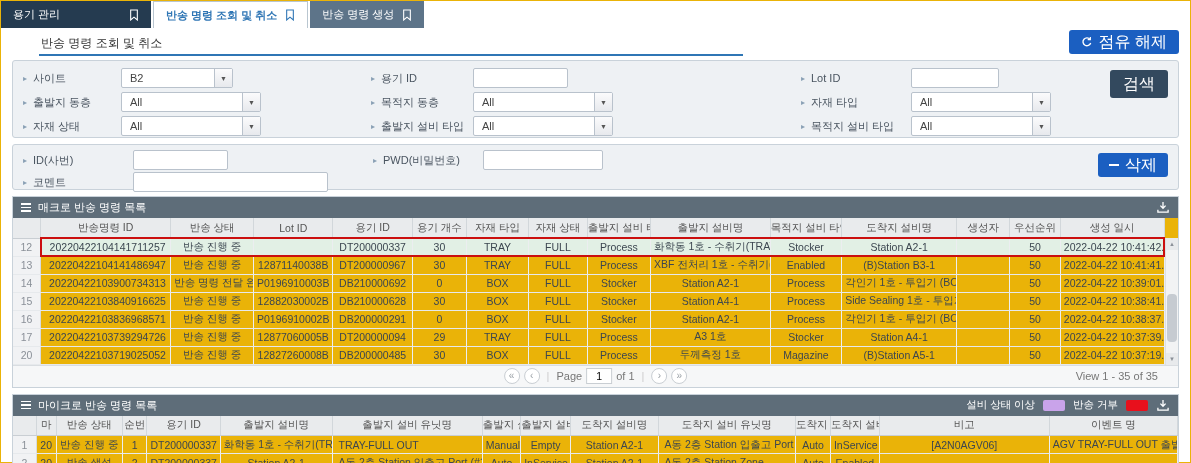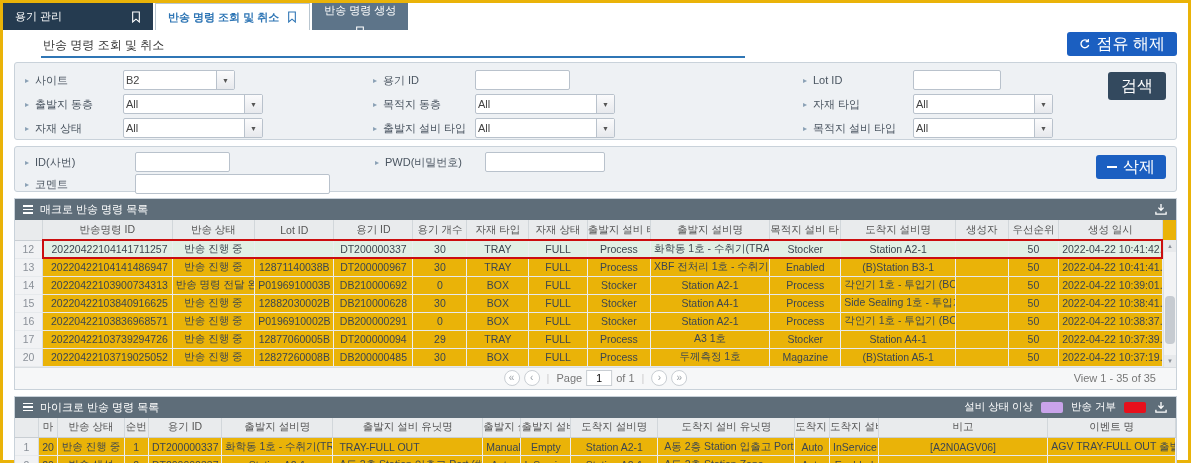--- a/index.html
+++ b/index.html
@@ -1,25 +1,25 @@
 <!DOCTYPE html>
 <html><head>
 <meta charset="utf-8">
 <style>
   * { margin:0; padding:0; box-sizing:border-box; }
   html,body { width:1191px; height:463px; overflow:hidden; }
   body { font-family:"Liberation Sans","DejaVu Sans",sans-serif; font-size:11px; color:#333; background:#fff; }
-  .page { width:1191px; height:463px; border:3px solid #eab308; position:relative; background:#fff; }
+  .page { width:1191px; height:463px; border:1px solid #eab308; position:relative; background:#fff; }
 
   
   .tabbar { height:27px; display:flex; align-items:stretch; background:#fff; }
   .tab { display:flex; align-items:center; gap:8px; padding:0 12px; margin-right:2px; cursor:pointer; font-size:11px; }
   .tab.dark { background:#253b50; color:#fff; width:150px; justify-content:space-between; }
   .tab.active { background:#fff; color:#2f76b5; border:1px solid #b9c6d0; border-bottom:none; font-weight:bold; }
-  .tab.gray { background:#5d7489; color:#fff;flex-direction:column; }
+  .tab.gray { background:#5d7489; color:#fff; }
   .bm { width:10px; height:12px; flex:0 0 auto; }
 
   
   .title-row { height:29px; position:relative; }
   .title-row .pg-title { position:absolute; left:40px; top:7px; font-size:12px; color:#333; }
   .title-underline { position:absolute; left:38px; bottom:1px; width:704px; border-bottom:2px solid #2f76b5; }
   .btn { display:inline-flex; align-items:center; justify-content:center; gap:6px; color:#fff; border:none; border-radius:3px; font-size:16px; cursor:pointer; font-family:inherit; }
   .btn-release { position:absolute; right:11px; top:2px; height:24px; padding:0 12px; background:#1b5fc1; }
   .btn-search { position:absolute; right:10px; top:9px; height:28px; width:58px; background:#33495e; }
   .btn-delete { position:absolute; right:10px; top:8px; height:24px; padding:0 11px; background:#1b5fc1; }
@@ -29,21 +29,21 @@
   .panel { margin:0 11px; background:#eef1f4; border:1px solid #c9d2da; border-radius:3px; position:relative; }
   .panel.filters { margin-top:3px; height:78px; padding:6px 10px 0 10px; }
   .panel.del { margin-top:6px; height:46px; padding:5px 10px 0 10px; }
   .f-row { display:flex; height:22px; margin-bottom:2px; align-items:center; }
   .f-cell { display:flex; align-items:center; }
   .f-cell.c1 { width:348px; } .f-cell.c2 { width:430px; } .f-cell.c3 { flex:1; }
   .arr { color:#8aa0b5; font-size:8px; width:10px; }
   .f-label { color:#4a5560; }
   .c1 .f-label { width:88px; } .c2 .f-label { width:92px; } .c3 .f-label { width:100px; }
   .sel { height:20px; border:1px solid #b9c2cc; background:#fff; display:flex; align-items:center; width:140px; border-radius:2px; }
-  .sel .val { flex:1; padding:0 2px; color:#444; overflow:hidden; white-space:nowrap; }
+  .sel .val { flex:1; padding:0 8px; color:#444; overflow:hidden; white-space:nowrap; }
   .sel .sbtn { width:18px; height:100%; border-left:1px solid #b9c2cc; background:linear-gradient(#fbfbfc,#e7e9ed); display:flex; align-items:center; justify-content:center; font-size:7px; color:#555; }
   .sel.w112 { width:112px; }
   .txt { height:20px; border:1px solid #b9c2cc; border-radius:2px; width:95px; padding:0 4px; font-family:inherit; font-size:11px; background:#fff; }
   .txt.w88 { width:88px; } .txt.w120 { width:120px; } .txt.w195 { width:195px; }
   .d-row { display:flex; height:20px; margin-bottom:2px; align-items:center; }
   .d-cell { display:flex; align-items:center; }
   .d-cell.c1 { width:350px; }
   .d-cell .f-label { width:100px; }
 
   

